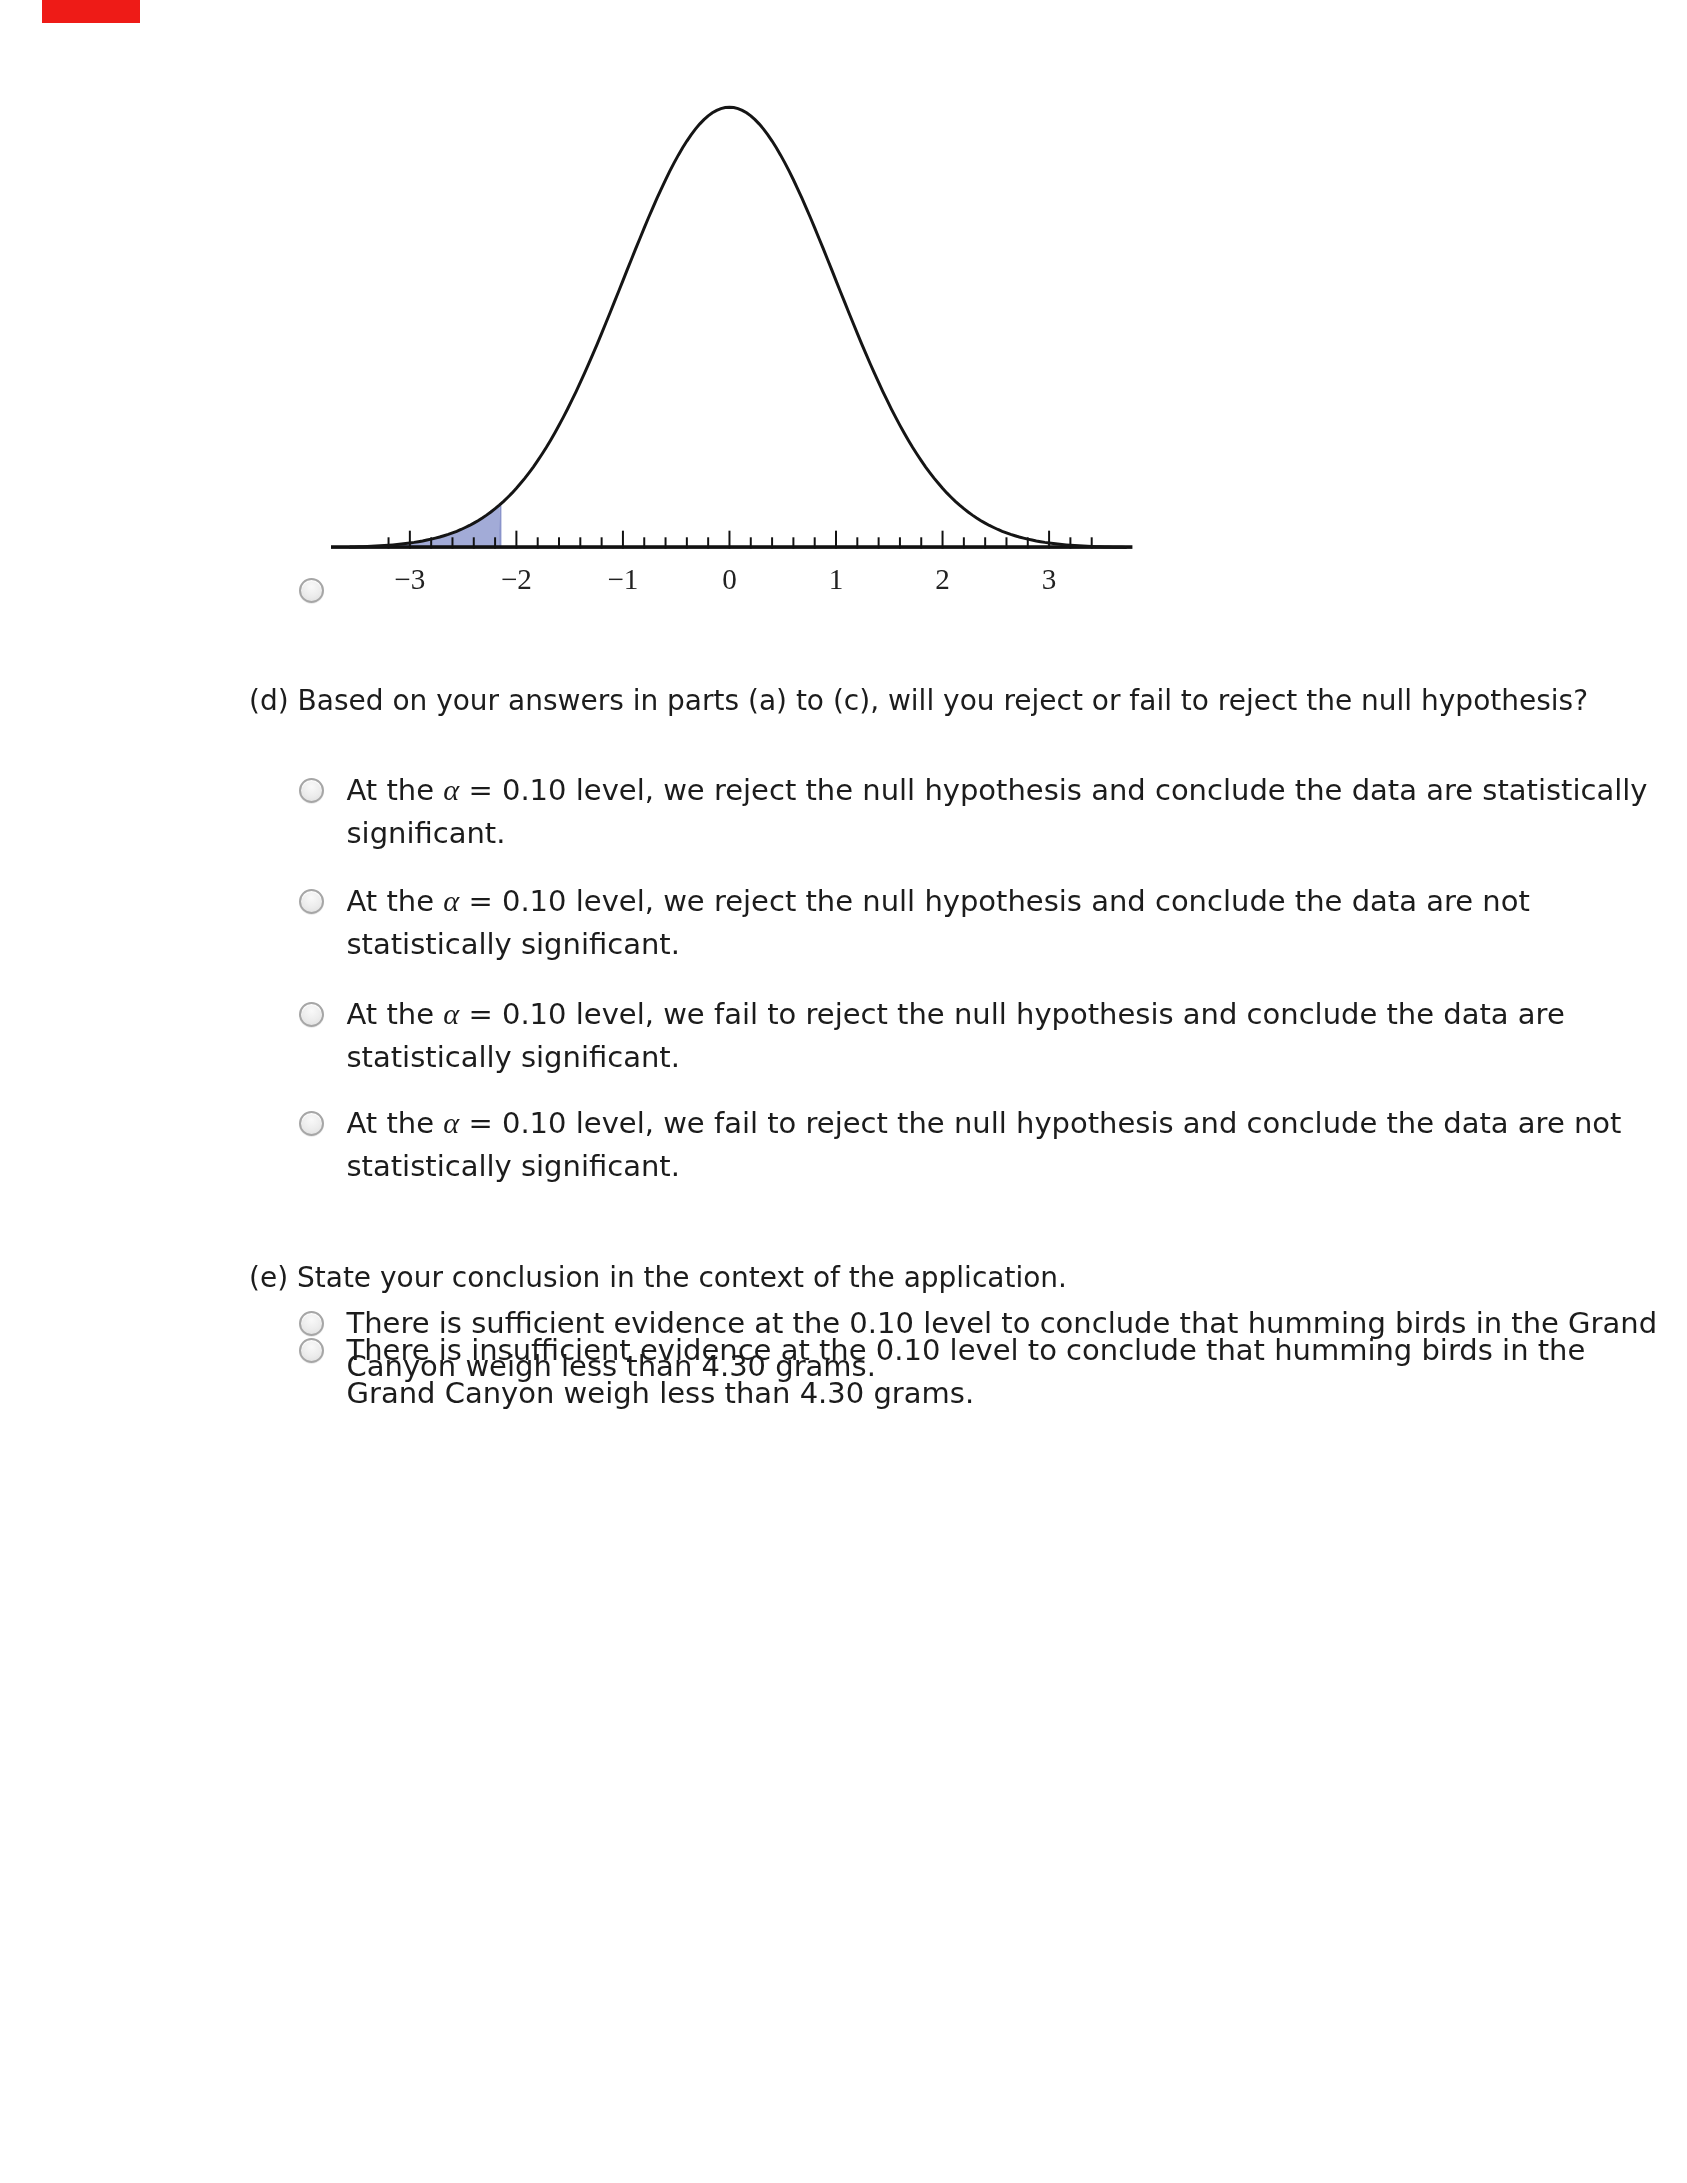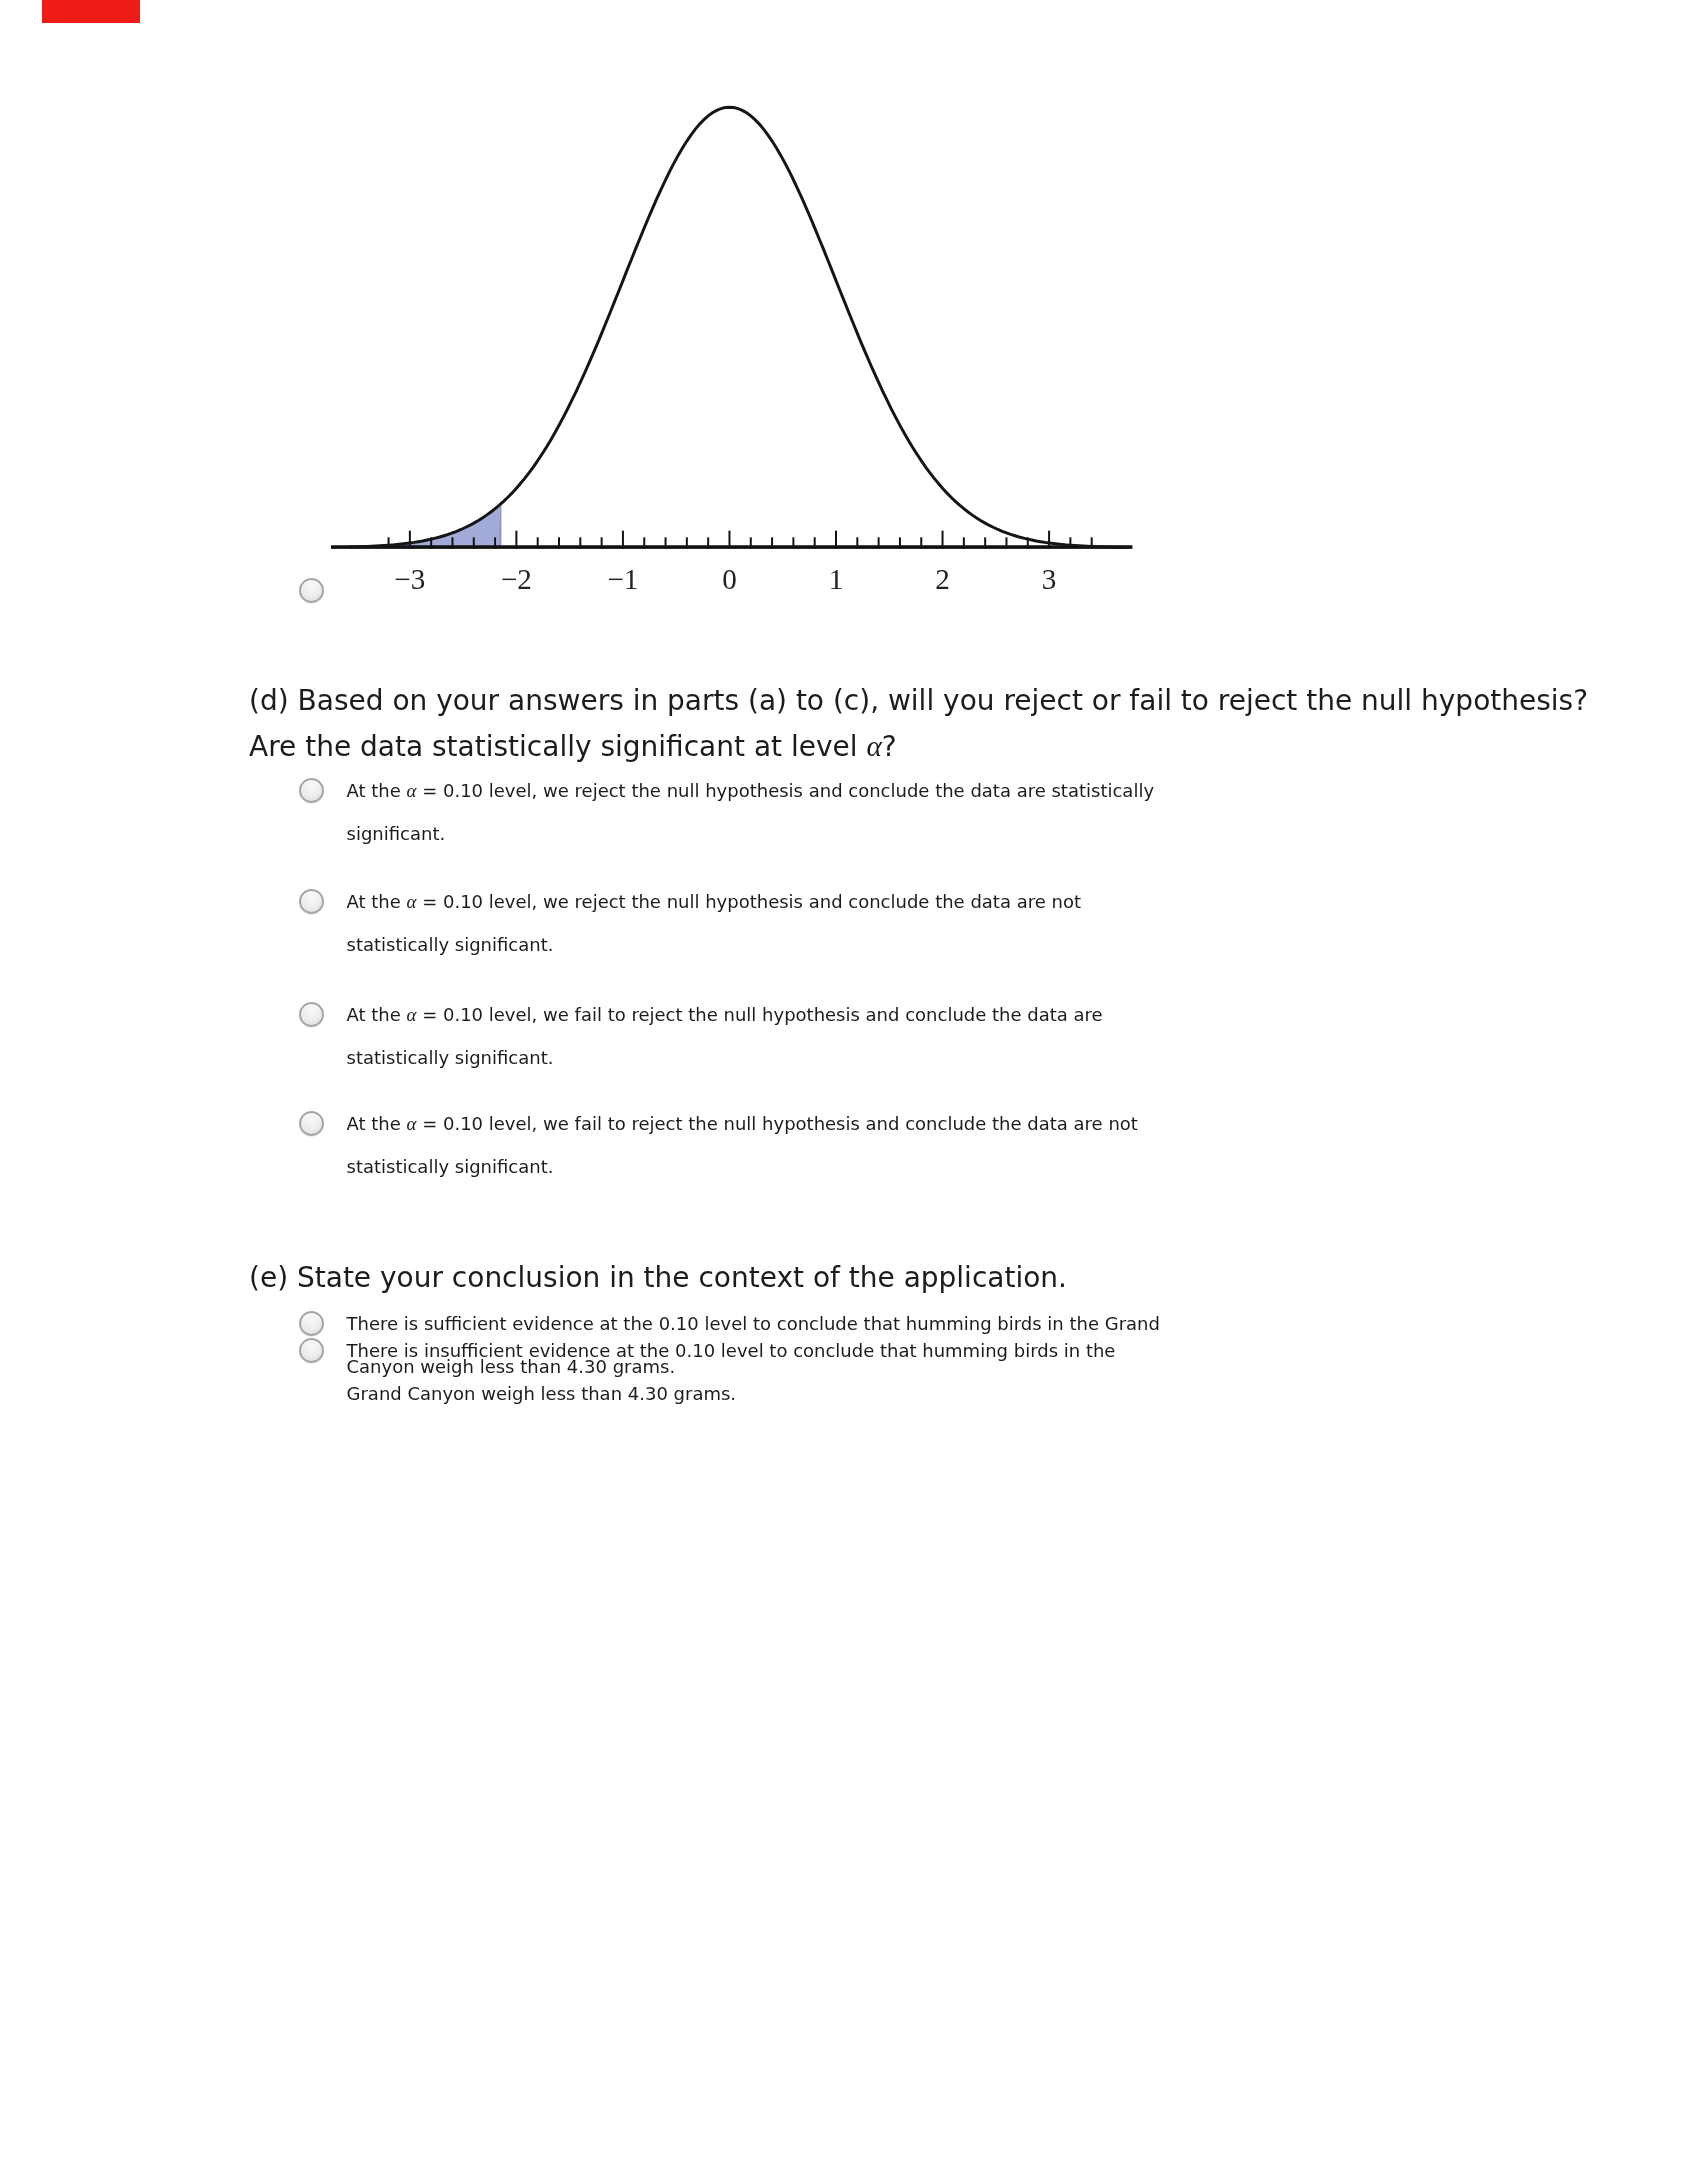--- a/index.html
+++ b/index.html
@@ -20,21 +20,21 @@
   .chart-radio{position:absolute;left:299px;top:578px;}
   .qheader{
     position:absolute;left:249px;width:1416px;
     font-size:28px;line-height:46px;
   }
   .option-row{
     position:absolute;left:299px;display:flex;
   }
   .option-row .radio{margin-top:8.6px;margin-right:22.5px;}
   .otext{
-    font-size:18px;line-height:43px;white-space:pre-line;width:1330px;
+    font-size:29px;line-height:43px;white-space:pre-line;width:1330px;
   }
   .alpha{
     font-family:"Liberation Serif","DejaVu Serif",serif;
     font-style:italic;font-size:1.05em;line-height:1;
   }
   svg text.ticklabel{
     font-family:"Liberation Serif","DejaVu Serif",serif;
     font-size:44px;
   }
 </style>
@@ -89,21 +89,20 @@
       <text x="602" y="760" text-anchor="middle" fill="#222222" class="ticklabel">0</text>
       <text x="763" y="760" text-anchor="middle" fill="#222222" class="ticklabel">1</text>
       <text x="924" y="760" text-anchor="middle" fill="#222222" class="ticklabel">2</text>
       <text x="1085" y="760" text-anchor="middle" fill="#222222" class="ticklabel">3</text>
     </svg>
 </div>
 <span class="radio chart-radio"></span>
 
 <div class="qheader" style="top:678px">
   <div>(d) Based on your answers in parts (a) to (c), will you reject or fail to reject the null hypothesis?</div>
-  <div><span>Are the data statistically significant at level </span><span class="alpha">α</span><span>?</span></div>
 </div>
 
 <div class="option-row" style="top:769px">
   <span class="radio"></span>
   <div class="otext"><span>At the </span><span class="alpha">α</span><span> = 0.10 level, we reject the null hypothesis and conclude the data are statistically
 significant.</span></div>
 </div>
 
 <div class="option-row" style="top:880px">
   <span class="radio"></span>

